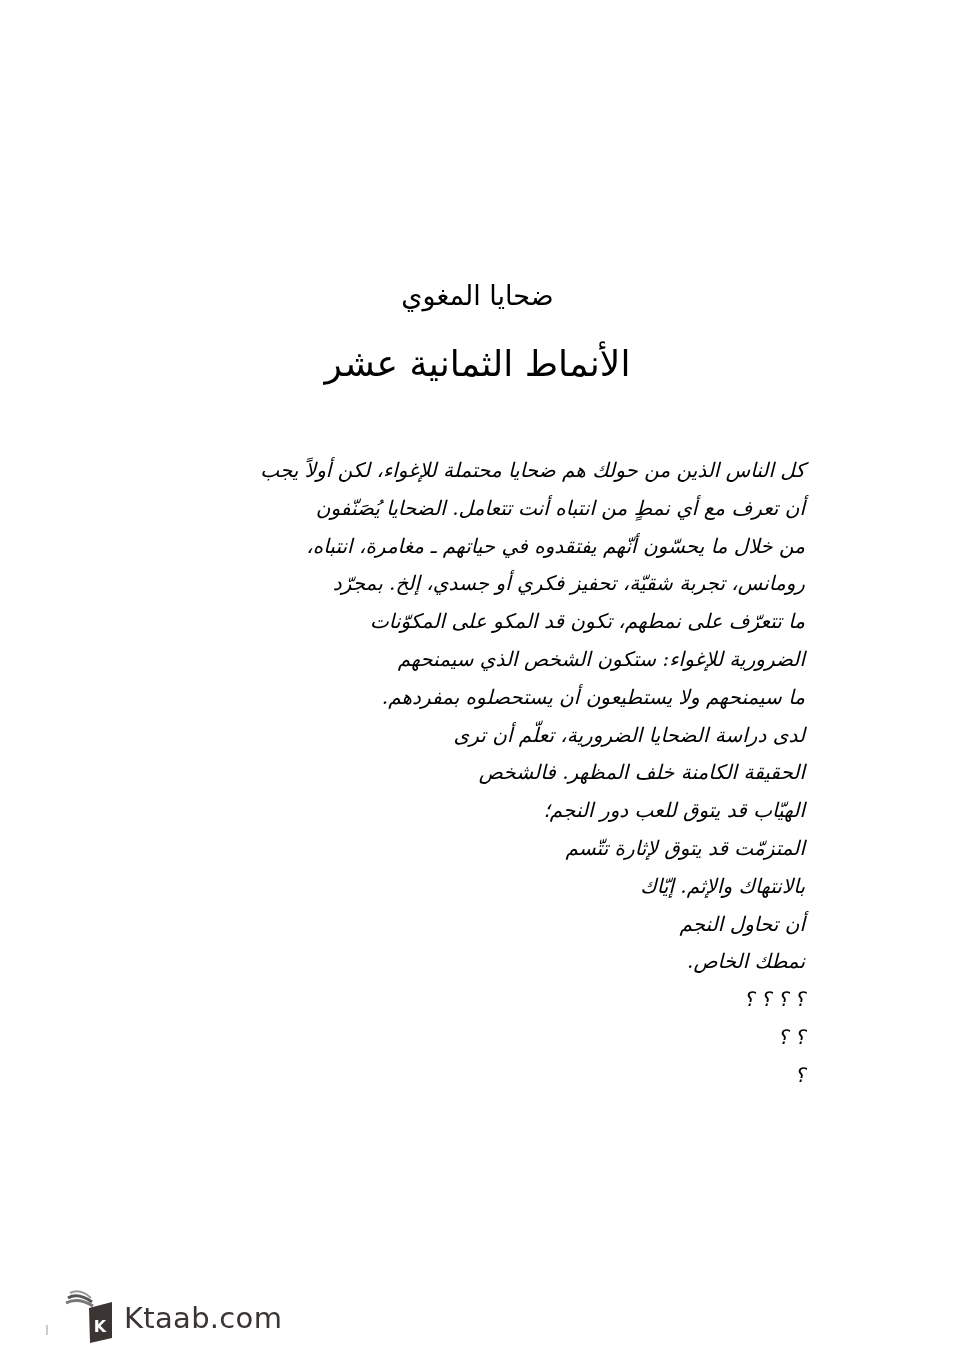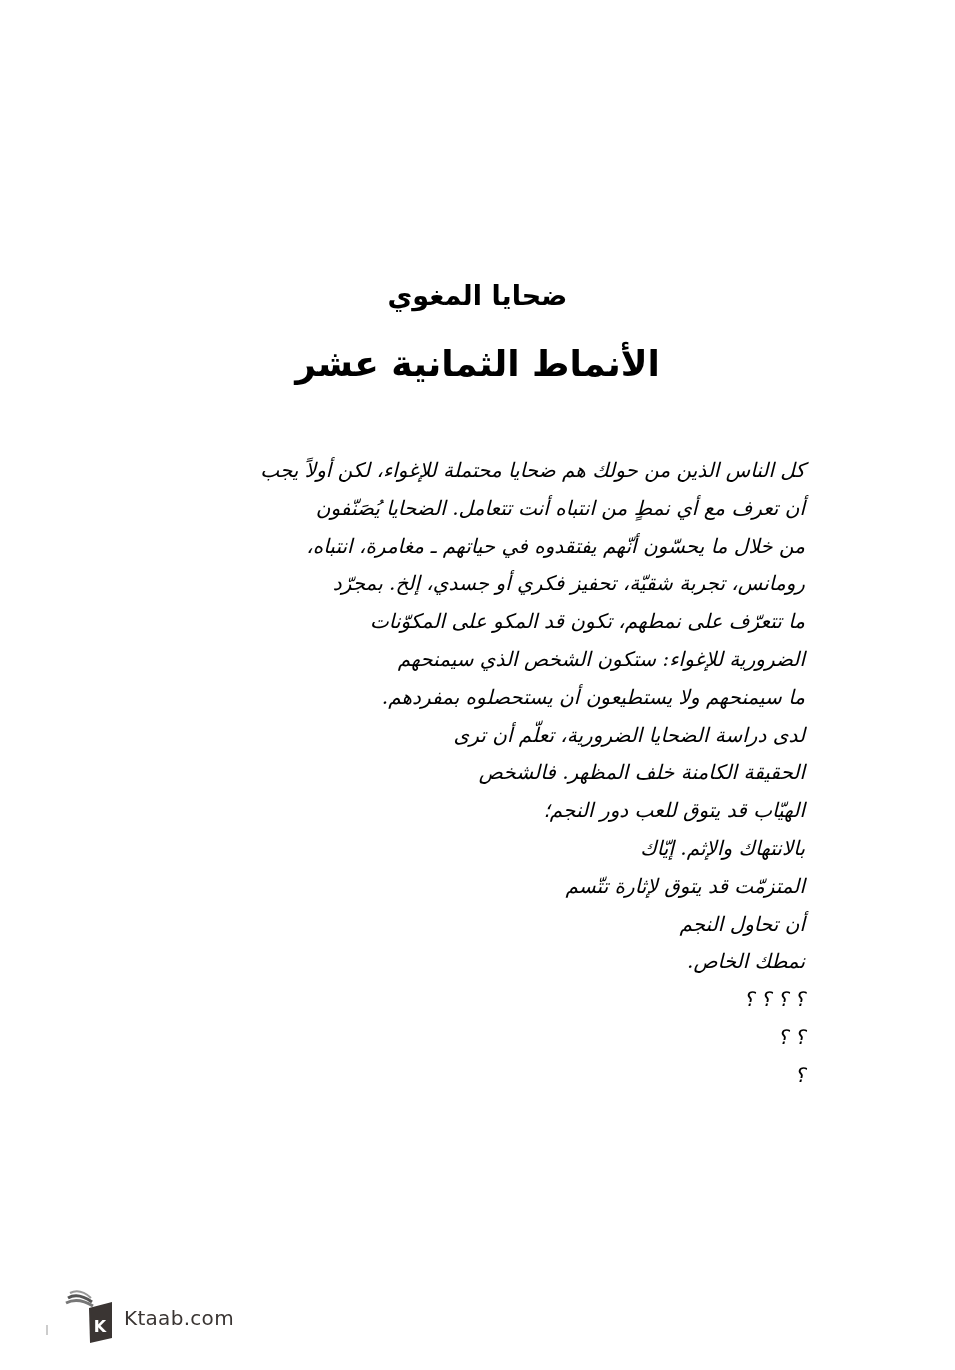--- a/index.html
+++ b/index.html
@@ -1,39 +1,39 @@
 <!DOCTYPE html>
 <html><head>
   <meta charset="utf-8">
   <style>
     html, body { margin: 0; padding: 0; background: #ffffff; }
     body { width: 955px; height: 1370px; position: relative; overflow: hidden; }
     .page { position: absolute; left: 0; top: 0; width: 955px; height: 1370px; background: #ffffff; }
     .heading {
       position: absolute; left: 0; width: 955px; text-align: center;
       direction: rtl; color: #000;
-      font-family: "DejaVu Sans", sans-serif; font-weight: bold;
+      font-family: "DejaVu Sans", sans-serif; font-weight: normal;
     }
     .h1 { top: 278px; font-size: 27px; line-height: 36px; }
     .h2 { top: 340px; font-size: 36px; line-height: 48px; text-align: center; }
     .body-text {
       position: absolute; left: 150px; width: 655px; top: 452px;
       direction: rtl; color: #000;
       font-family: "DejaVu Serif", serif; font-style: italic;
       font-size: 20px;
     }
     .line { display: block; height: 37.8px; line-height: 37.8px; white-space: nowrap; }
     .qmarks { letter-spacing: 4px; }
     .logo {
       position: absolute; left: 62px; top: 1288px; height: 56px; width: 230px;
       display: flex; align-items: center;
     }
     .logo-mark { position: relative; width: 52px; height: 56px; }
     .logo-text {
-      font-family: "DejaVu Sans", sans-serif; font-size: 20px; color: #3a3533;
+      font-family: "DejaVu Sans", sans-serif; font-size: 29px; color: #3a3533;
       margin-left: 10px; letter-spacing: 0.3px; position: relative; top: 2px;
     }
     .tick { position: absolute; left: 46px; top: 1325px; width: 2px; height: 10px; background: #cccccc; }
   </style>
 </head>
 <body>
 
 <div class="page">
 
   <div class="heading h1">ضحايا المغوي</div>
@@ -43,22 +43,22 @@
     <span class="line">كل الناس الذين من حولك هم ضحايا محتملة للإغواء، لكن أولاً يجب</span>
     <span class="line">أن تعرف مع أي نمطٍ من انتباه أنت تتعامل. الضحايا يُصَنّفون</span>
     <span class="line">من خلال ما يحسّون أنّهم يفتقدوه في حياتهم ـ مغامرة، انتباه،</span>
     <span class="line">رومانس، تجربة شقيّة، تحفيز فكري أو جسدي، إلخ. بمجرّد</span>
     <span class="line">ما تتعرّف على نمطهم، تكون قد المكو على المكوّنات</span>
     <span class="line">الضرورية للإغواء: ستكون الشخص الذي سيمنحهم</span>
     <span class="line">ما سيمنحهم ولا يستطيعون أن يستحصلوه بمفردهم.</span>
     <span class="line">لدى دراسة الضحايا الضرورية، تعلّم أن ترى</span>
     <span class="line">الحقيقة الكامنة خلف المظهر. فالشخص</span>
     <span class="line">الهيّاب قد يتوق للعب دور النجم؛</span>
+    <span class="line">المتزمّت قد يتوق لإثارة تتّسم</span>
     <span class="line">بالانتهاك والإثم. إيّاك</span>
-    <span class="line">المتزمّت قد يتوق لإثارة تتّسم</span>
     <span class="line">أن تحاول النجم</span>
     <span class="line">نمطك الخاص.</span>
     <span class="line qmarks">؟ ؟ ؟ ؟</span>
     <span class="line qmarks">؟ ؟</span>
     <span class="line qmarks">؟</span>
   </div>
 
   <div class="tick"></div>
 
   <div class="logo">

